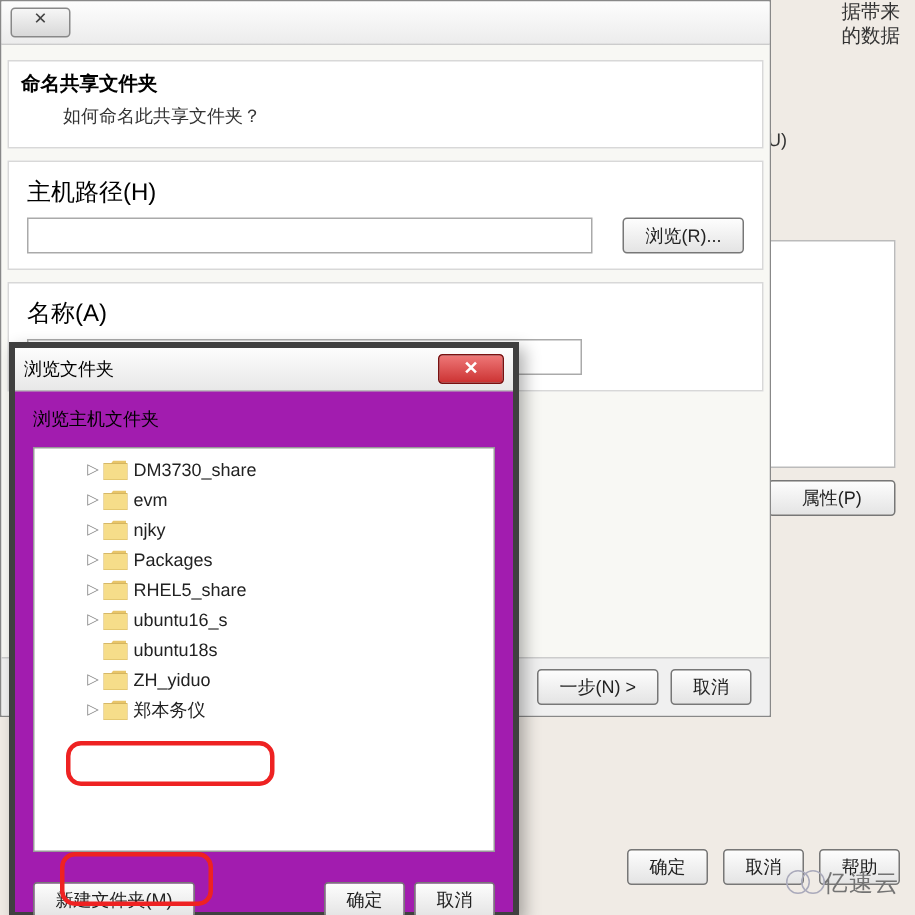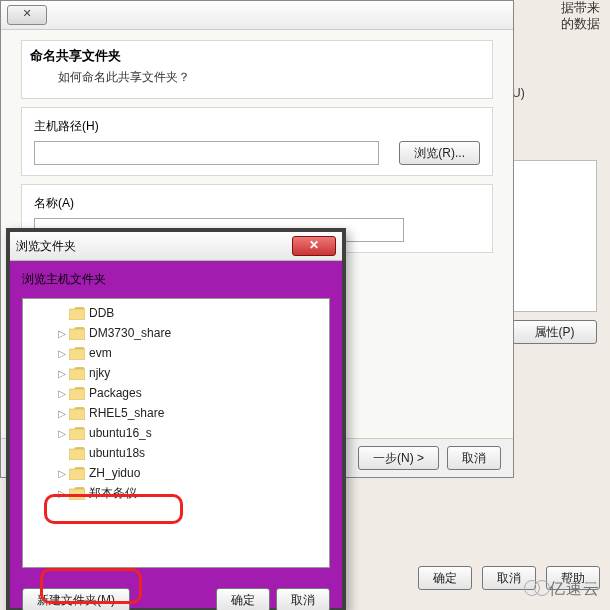--- a/index.html
+++ b/index.html
@@ -1,26 +1,26 @@
 <!DOCTYPE html>
 <html><head>
 <meta charset="utf-8">
 <style>
 html,body{margin:0;padding:0;width:610px;height:610px;font-family:"Microsoft YaHei","SimSun",Tahoma,sans-serif;font-size:12px;background:#f0ebe5;overflow:hidden}
 .bg-text{position:absolute;right:10px;top:0;color:#333;font-size:13px;line-height:16px;text-align:right}
 .main-dialog{position:absolute;left:0;top:0;width:512px;height:476px;background:#fff;border:1px solid #888}
 .titlebar{height:28px;background:linear-gradient(#fdfdfd,#ececec);border-bottom:1px solid #ccc;display:flex;align-items:center;padding:0 6px}
 .titlebar-text{flex:1;color:#333;font-size:12px}
 .close-btn{width:38px;height:18px;border:1px solid #888;border-radius:3px;background:linear-gradient(#f6f6f6,#d8d8d8);text-align:center;line-height:15px;font-size:11px;color:#444}
-.main-content{padding:10px 20px;background:#f8f8f4;height:calc(100% - 28px - 40px);box-sizing:border-box}
+.main-content{padding:10px 4px;background:#f8f8f4;height:calc(100% - 28px - 40px);box-sizing:border-box}
 .heading-block{padding:6px 8px 12px 8px;border:1px solid #d8d8d8;background:#fff;margin-bottom:8px}
 .heading-title{font-size:13px;font-weight:bold;margin-bottom:4px}
 .heading-sub{font-size:12px;margin-left:28px;color:#333}
 .field-block{border:1px solid #d8d8d8;background:#fff;padding:10px 12px;margin-bottom:8px}
-.field-label{font-size:12px;margin-bottom:6px}
+.field-label{font-size:16px;margin-bottom:6px}
 .field-row{display:flex;align-items:flex-start;gap:20px}
 .text-input{flex:1;height:22px;border:1px solid #aaa;background:#fff;padding:0 4px;font-size:12px}
 .btn{height:24px;padding:0 14px;border:1px solid #777;border-radius:3px;background:linear-gradient(#fdfdfd,#e4e4e4);font-size:12px;color:#222;cursor:pointer;white-space:nowrap}
 .main-footer{position:absolute;bottom:0;left:0;right:0;height:38px;background:#f0f0f0;border-top:1px solid #ccc;display:flex;align-items:center;justify-content:flex-end;gap:8px;padding:0 12px}
 .right-panel{position:absolute;right:13px;top:86px;width:85px}
 .right-panel .info{margin-bottom:60px;color:#333}
 .right-panel .box{border:1px solid #bbb;background:#fff;height:150px;margin-bottom:8px}
 .back-footer{position:absolute;left:360px;bottom:20px;right:10px;display:flex;gap:10px;justify-content:flex-end}
 
 .browse-dialog{position:absolute;left:6px;top:228px;width:332px;height:376px;background:#a21caf;border:4px solid #404040;box-shadow:4px 4px 10px rgba(0,0,0,.3)}
@@ -92,30 +92,20 @@
 
 <div class="browse-dialog">
   <div class="bd-title">
     <span class="bd-title-text">浏览文件夹</span>
     <div class="bd-close">✕</div>
   </div>
   <div class="bd-body">
     <div class="bd-sub">浏览主机文件夹</div>
     <div class="tree-box" id="tree">
         <div class="tree-item indent-1">
-          <span class="expander"></span>
-          <span class="foldericon">
-            <svg width="16" height="13" viewBox="0 0 16 13">
-              <path d="M0 2 L5 2 L6.5 0 L15 0 L15 2 L0 2 Z" fill="#e8c56a"></path>
-              <rect x="0" y="2" width="16" height="11" fill="#f6dd8a" stroke="#caa64a" stroke-width="0.5"></rect>
-            </svg>
-          </span>
-          <span class="label">DDB</span>
-        </div>
-        <div class="tree-item indent-1">
           <span class="expander">▷</span>
           <span class="foldericon">
             <svg width="16" height="13" viewBox="0 0 16 13">
               <path d="M0 2 L5 2 L6.5 0 L15 0 L15 2 L0 2 Z" fill="#e8c56a"></path>
               <rect x="0" y="2" width="16" height="11" fill="#f6dd8a" stroke="#caa64a" stroke-width="0.5"></rect>
             </svg>
           </span>
           <span class="label">DM3730_share</span>
         </div>
         <div class="tree-item indent-1">

